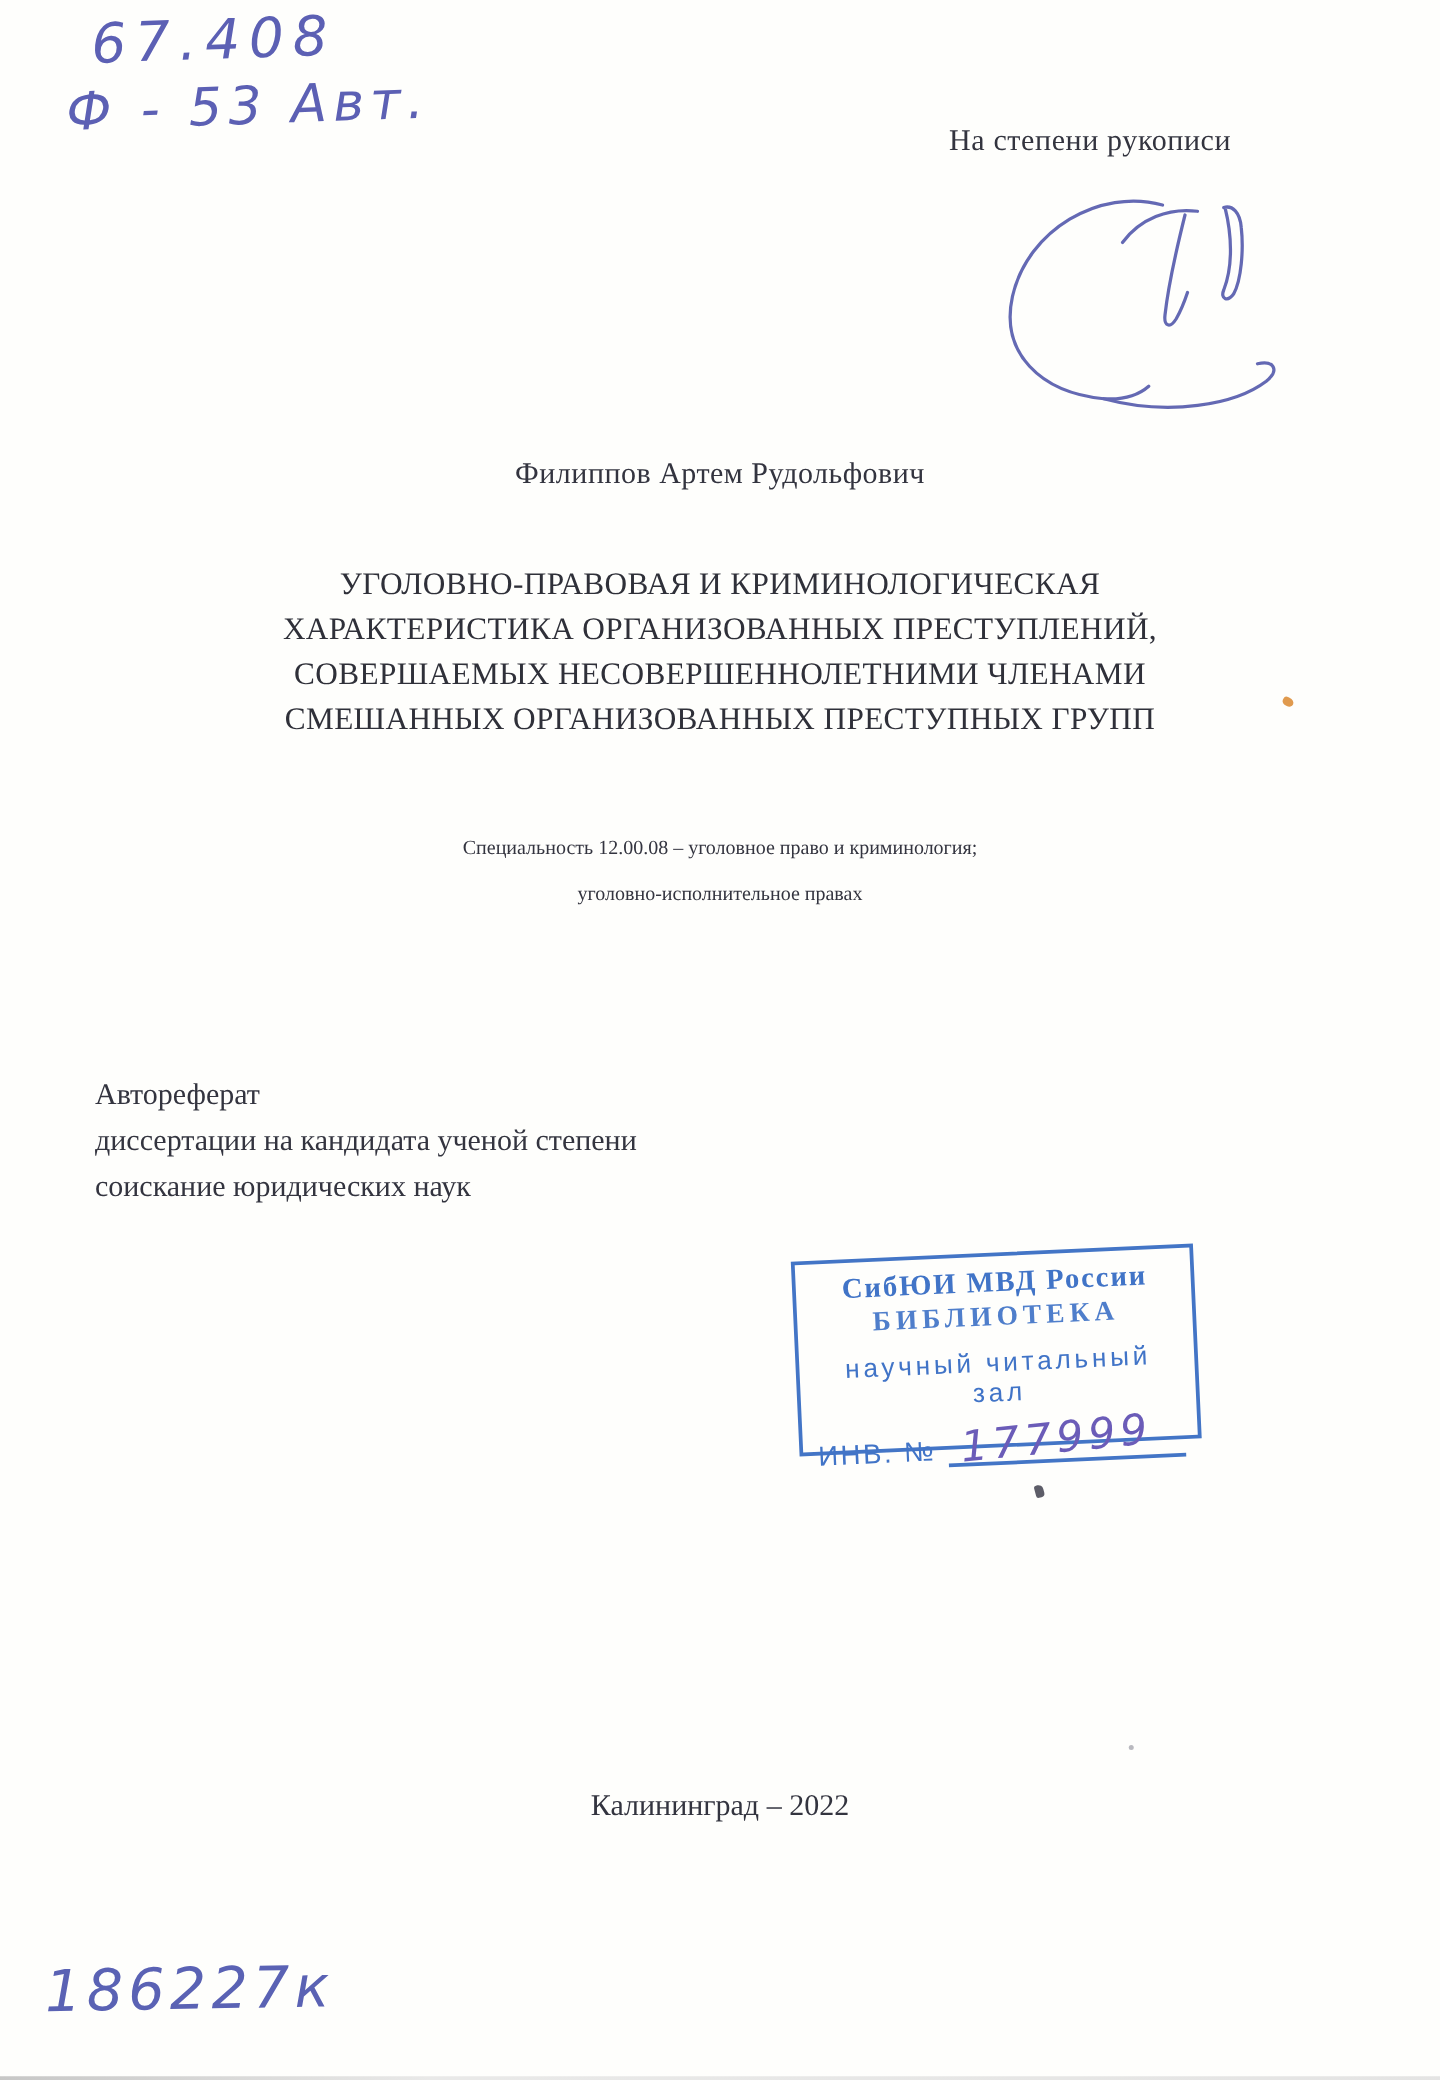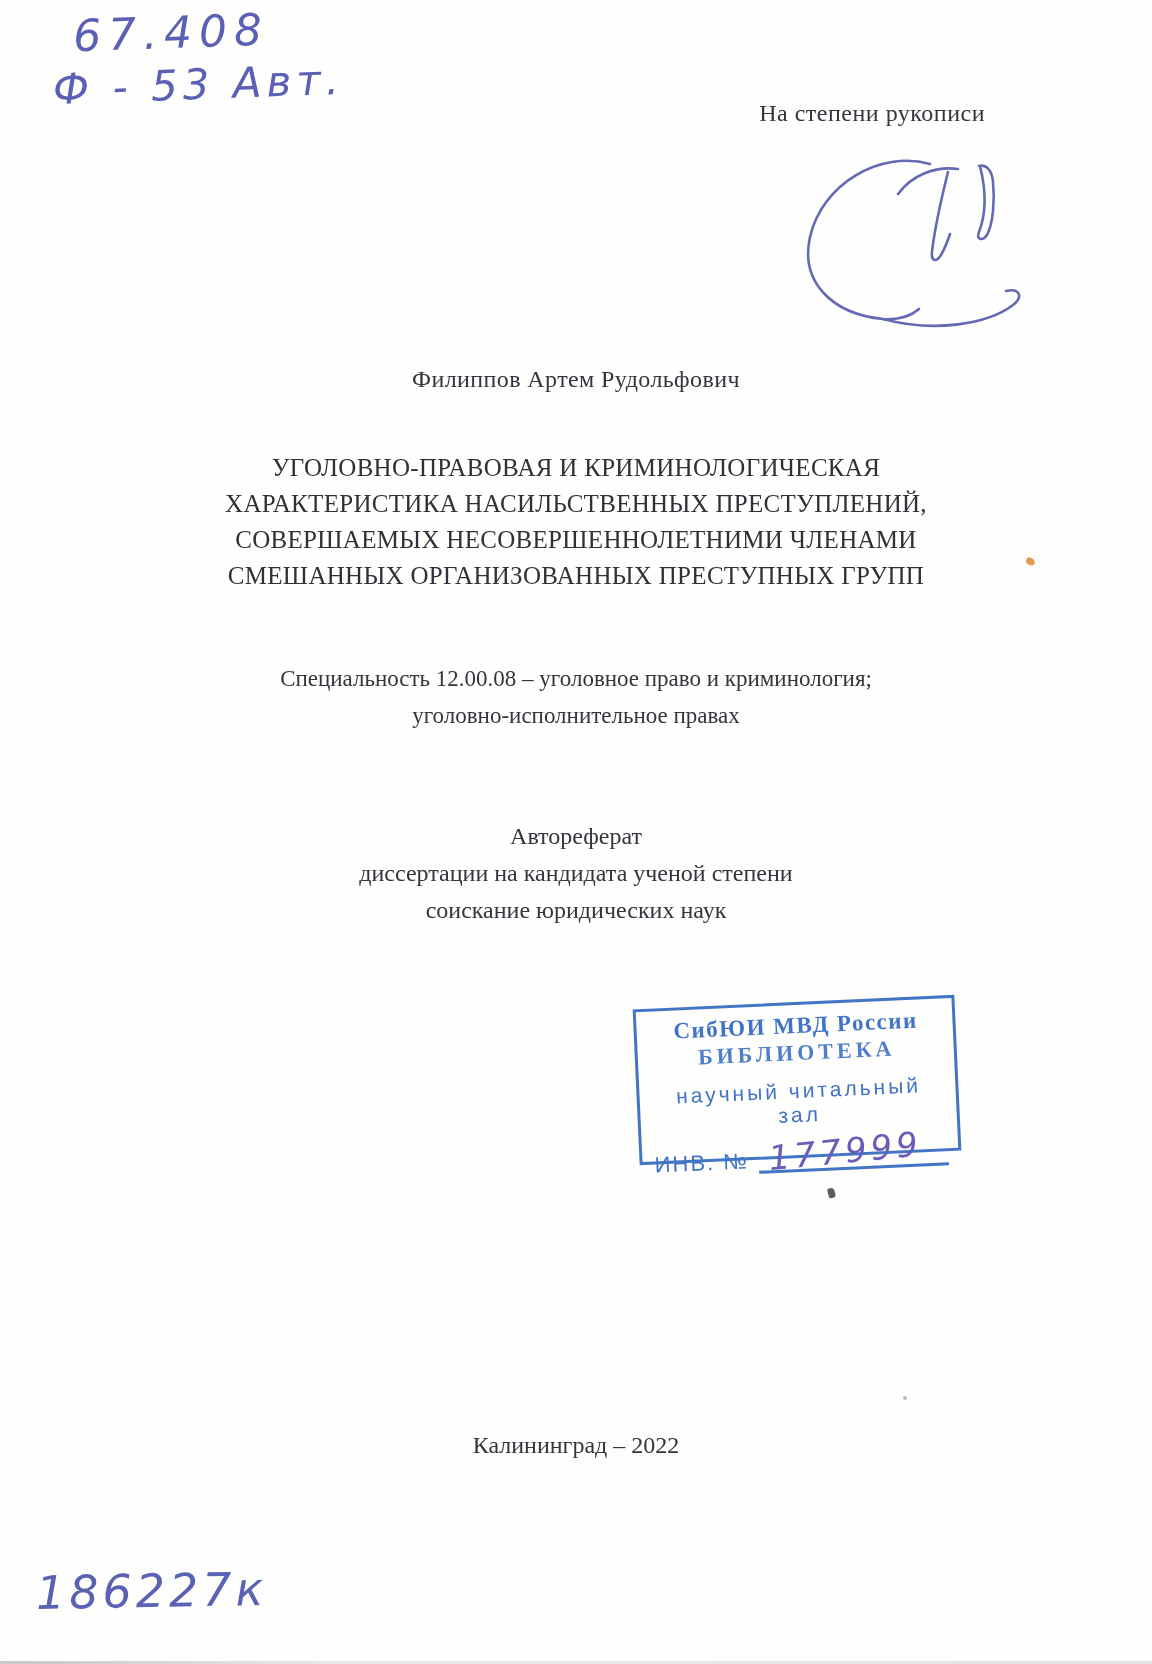--- a/index.html
+++ b/index.html
@@ -80,31 +80,30 @@
     color: #2f3039;
   }
   .title span { display: block; }
 
   .specialty {
     position: absolute;
     top: 660px;
     left: 76px;
     width: 1000px;
     text-align: center;
-    font-size: 23px;
+    font-size: 16px;
     line-height: 37px;
   }
   .specialty span { display: block; }
 
   .abstract {
     position: absolute;
-    top: 818px;
-    left: 76px;
-    width: 1000px;
-    text-align: center;
+    top: 858px;
+    left: 76px;
+    width: 1000px;
     font-size: 24px;
     line-height: 37px;
   }
   .abstract span { display: block; }
 
   .city-year {
     position: absolute;
     top: 1432px;
     left: 76px;
     width: 1000px;
@@ -245,21 +244,21 @@
         <path d="M200 24 C206 48 206 72 199 90 C196 97 202 100 207 93 C213 82 215 58 213 40 C212 28 206 22 199 24"></path>
         <path d="M103 177 C155 191 208 182 233 163 C244 154 239 146 226 149"></path>
       </g>
     </svg>
   </div>
 
   <div class="author">Филиппов Артем Рудольфович</div>
 
   <div class="title">
     <span>УГОЛОВНО-ПРАВОВАЯ И КРИМИНОЛОГИЧЕСКАЯ</span>
-    <span>ХАРАКТЕРИСТИКА НАСИЛЬСТВЕННЫХ ПРЕСТУПЛЕНИЙ,</span>
+    <span>ХАРАКТЕРИСТИКА ОРГАНИЗОВАННЫХ ПРЕСТУПЛЕНИЙ,</span>
     <span>СОВЕРШАЕМЫХ НЕСОВЕРШЕННОЛЕТНИМИ ЧЛЕНАМИ</span>
     <span>СМЕШАННЫХ ОРГАНИЗОВАННЫХ ПРЕСТУПНЫХ ГРУПП</span>
   </div>
 
   <div class="specialty">
     <span>Специальность 12.00.08 – уголовное право и криминология;</span>
     <span>уголовно-исполнительное правах</span>
   </div>
 
   <div class="abstract">

